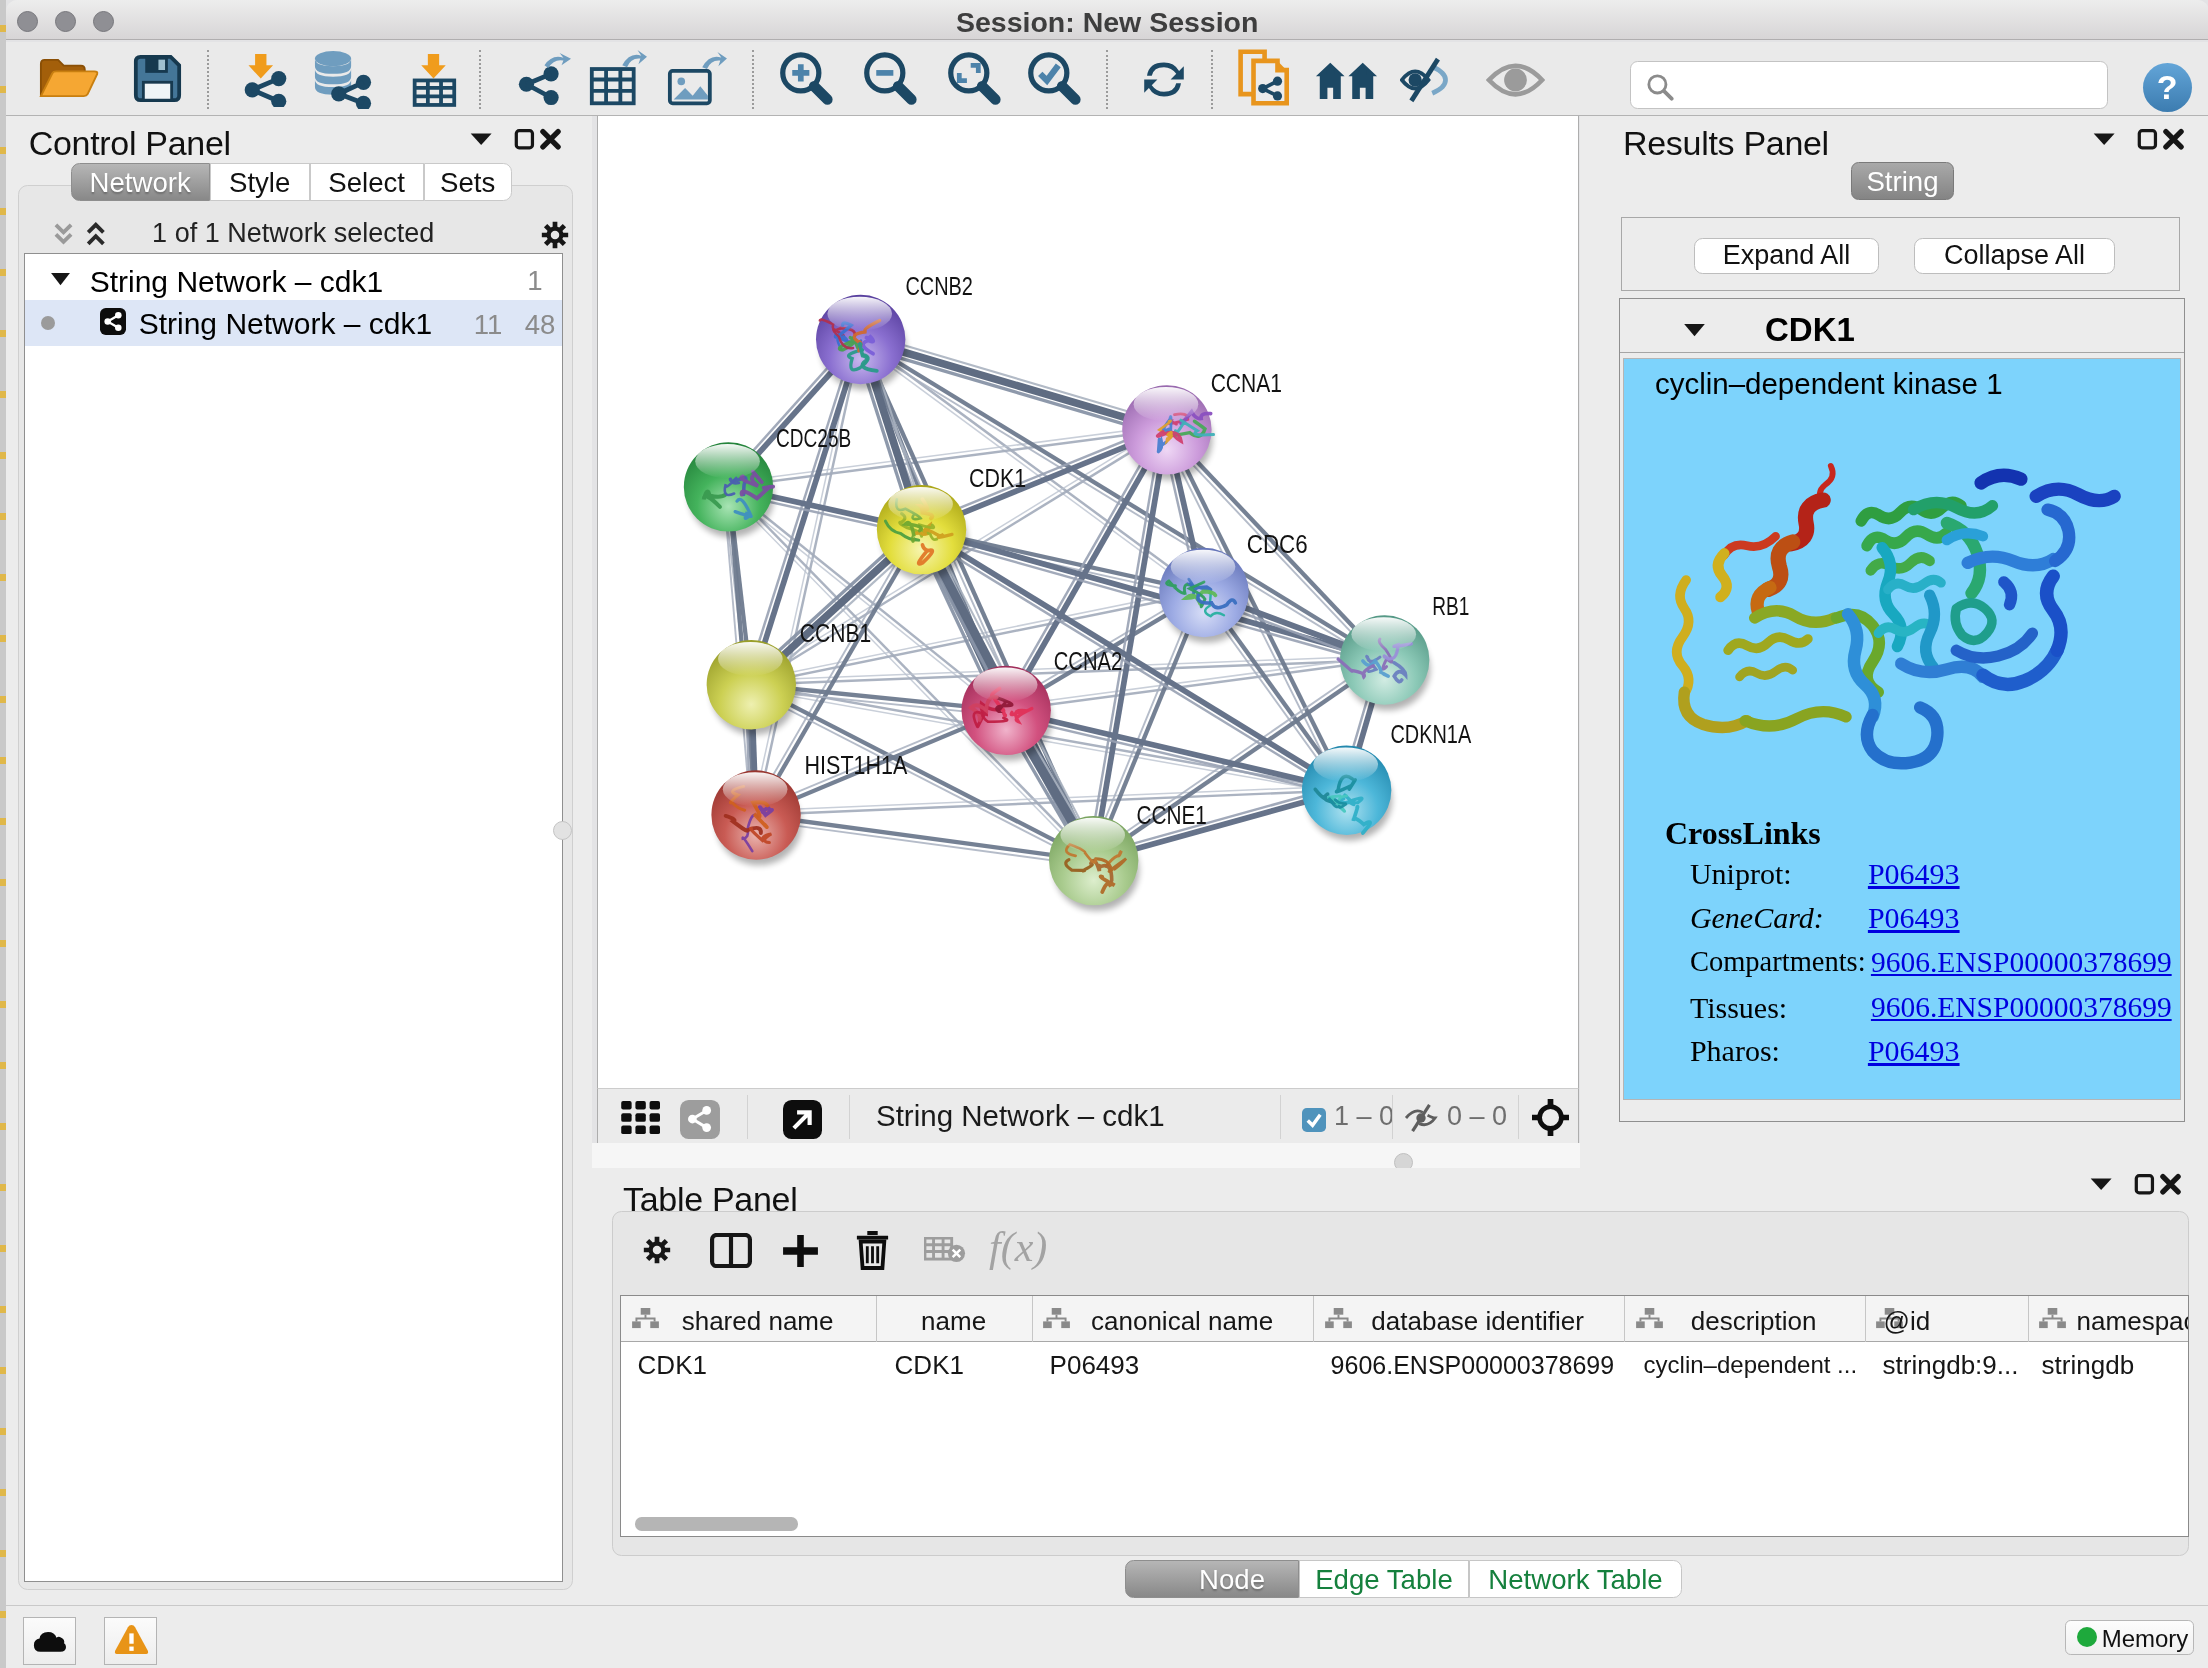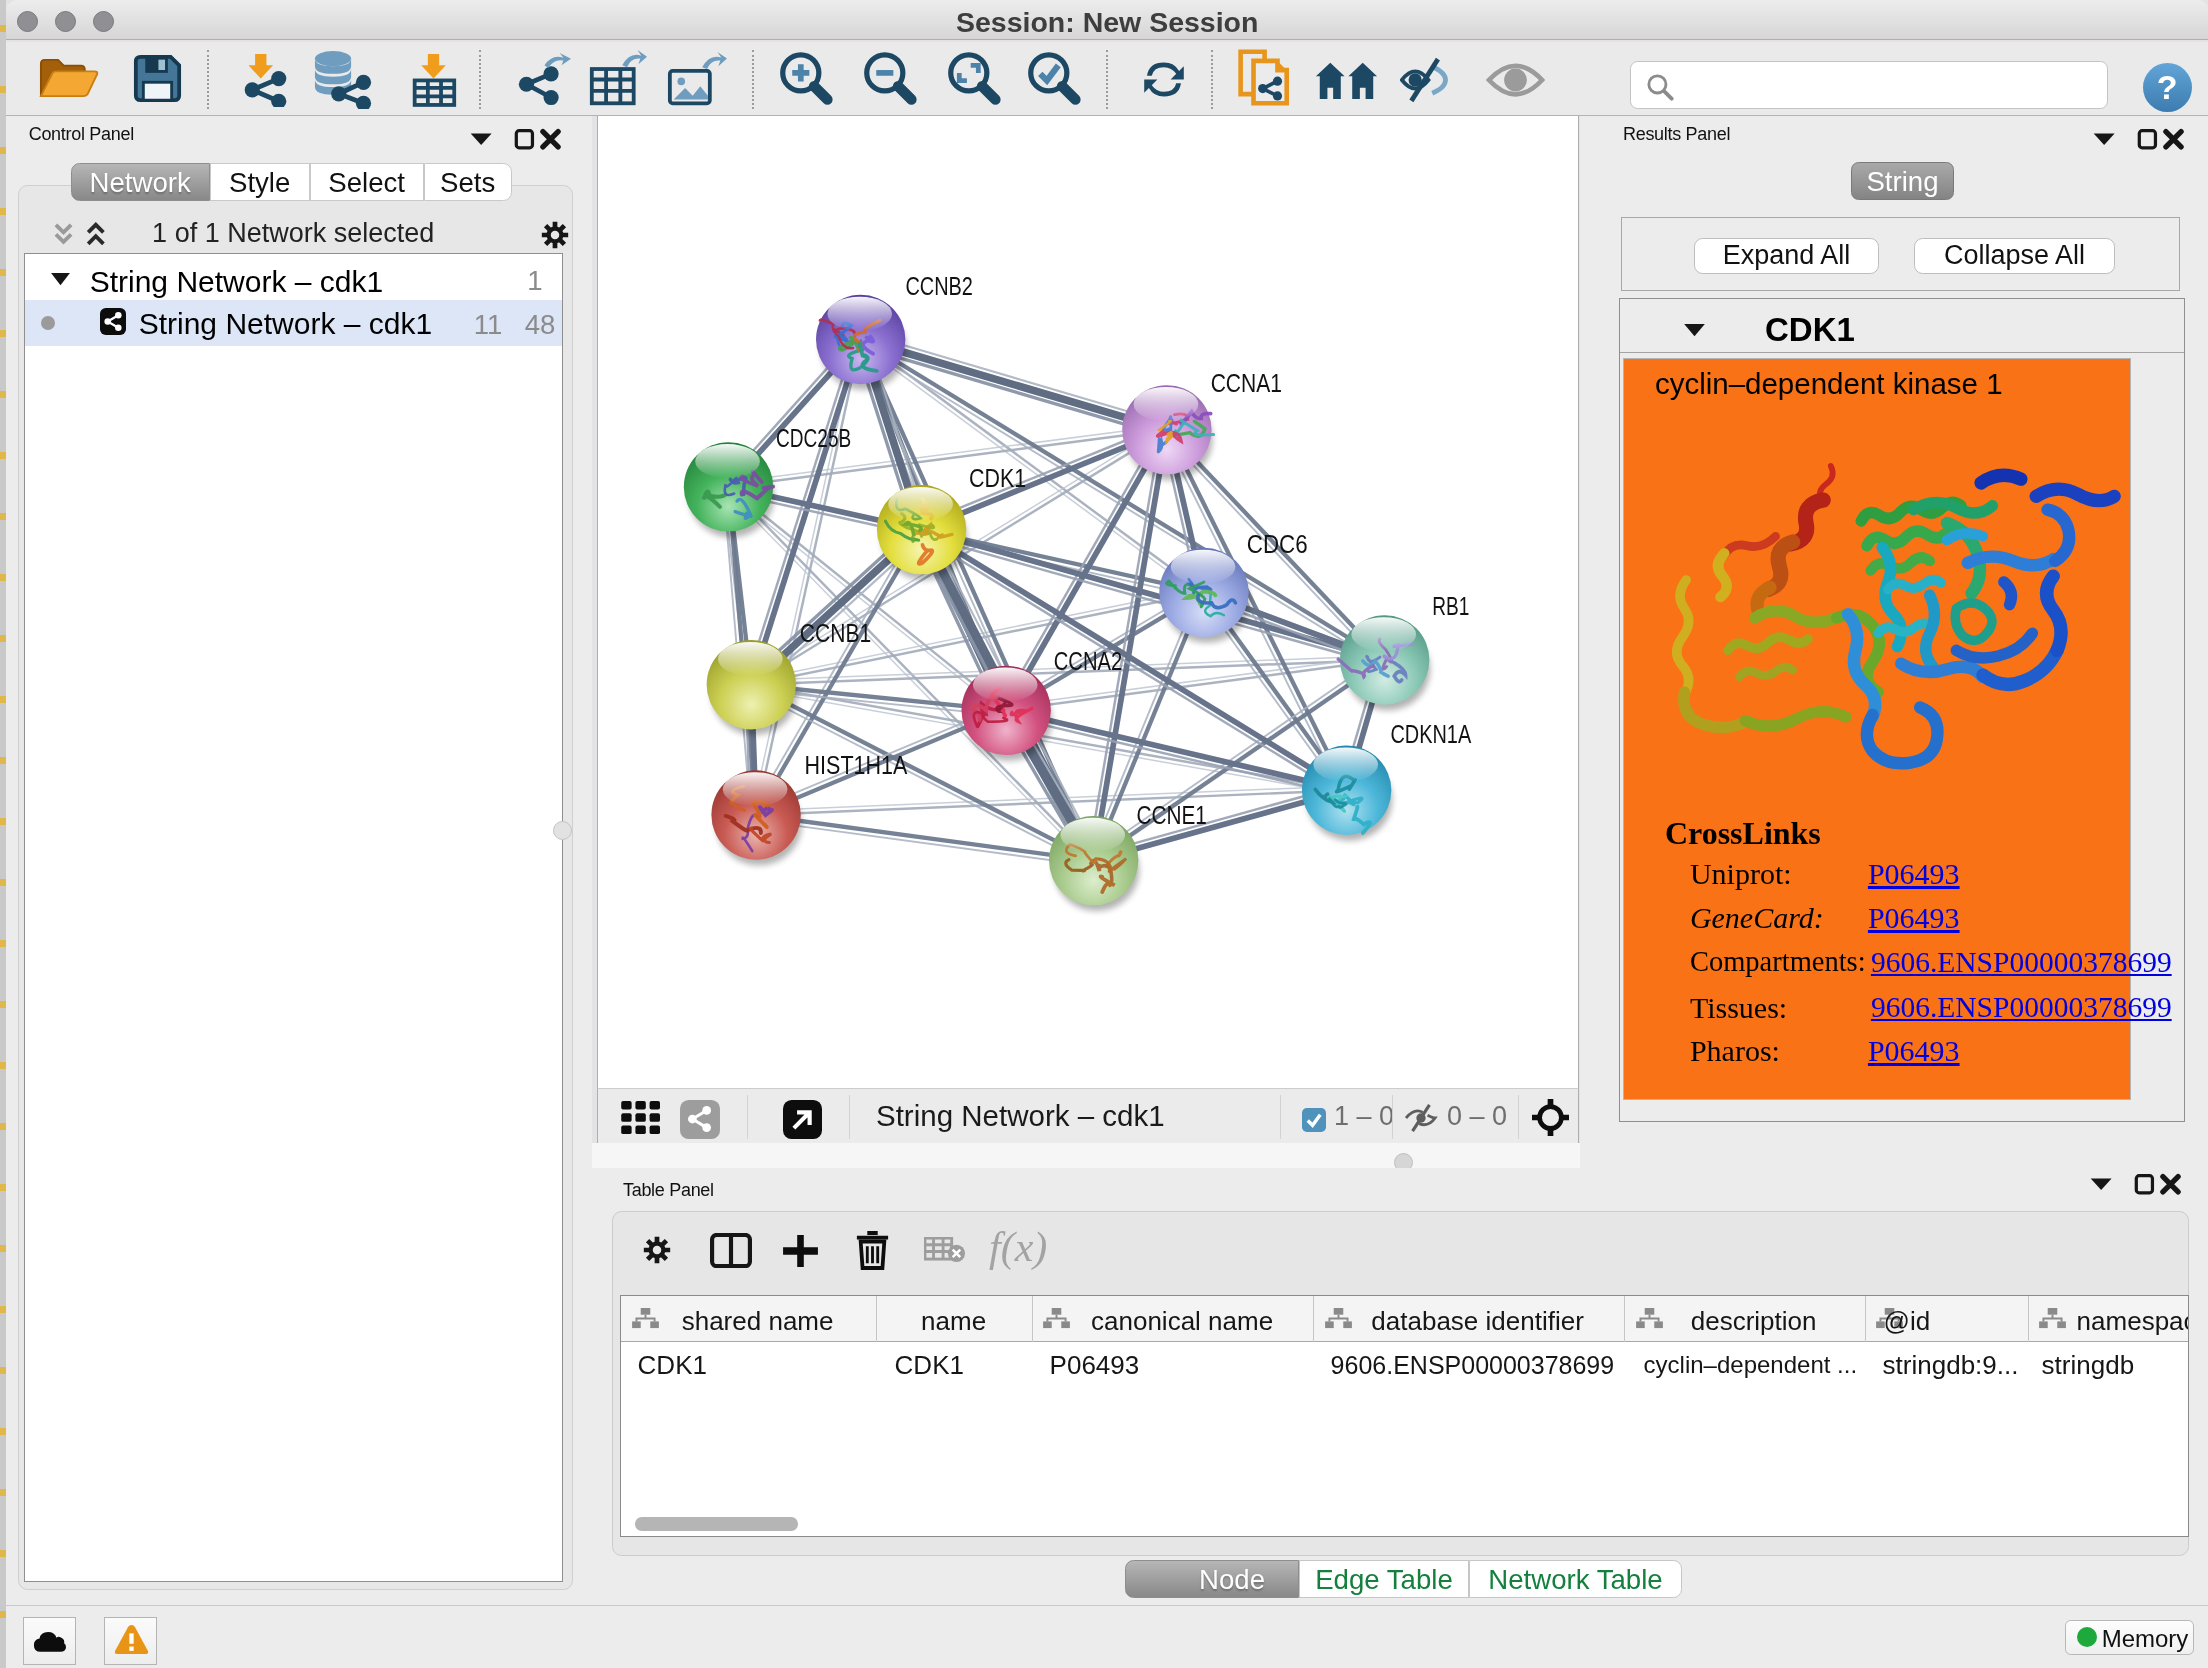--- a/index.html
+++ b/index.html
@@ -12,21 +12,21 @@
 .tl { position:absolute; top:10.5px; width:21px; height:21px; border-radius:50%; background:#8f8f94; border:1px solid #77777c; }
 #title { position:absolute; top:5.7px; left:0; width:100%; text-align:center; font-size:28.5px; font-weight:700; color:#3e3e3e; }
 
 
 #toolbar { left:5.7px; top:42px; width:2203px; height:74px; background:#eaeaea; border-bottom:1.9px solid #b3b3b3; }
 .tsep { position:absolute; top:7.6px; height:59px; width:0; border-left:2.9px dotted #9b9b9b; }
 #searchbox { position:absolute; left:1624px; top:19px; width:478px; height:48px; background:#fff; border:1.9px solid #c3c3c3; border-radius:7.6px; }
 #helpbtn { position:absolute; left:2137px; top:21px; width:49px; height:49px; border-radius:50%; background:linear-gradient(#63a5d8,#3c7cb0); color:#fff; font-size:34px; font-weight:700; text-align:center; line-height:49px; }
 
 
-.ptitle { font-size:18px; color:#111; letter-spacing:-0.3px; }
+.ptitle { font-size:34px; color:#111; letter-spacing:-0.3px; }
 
 
 #cpanel { left:5.7px; top:116px; width:586px; height:1489px; background:#ececec; }
 #cp-sub { position:absolute; left:12.4px; top:69px; width:555px; height:1405px; background:#e7e7e7; border:1.9px solid #cfcfcf; border-radius:9.5px; }
 .tabrow { position:absolute; display:flex; }
 .tab { height:38px; font-size:27.6px; text-align:center; line-height:38px; background:#fff; border:1px solid #c9c9c9; color:#111; }
 .tab.sel { background:linear-gradient(#b6b6b6,#888888); color:#fff; border-color:#8e8e8e; text-shadow:0 1.9px 1.9px rgba(0,0,0,0.25); }
 #cp-list { position:absolute; left:18px; top:137px; width:539px; height:1329px; background:#fff; border:1.9px solid #8f8f8f; }
 #cp-hdr { position:absolute; left:18px; top:99px; width:539px; height:38px; font-size:27px; color:#222; }
 .netrow2 { background:#dde6f6; }
@@ -37,21 +37,21 @@
 .cbsep { position:absolute; top:5.7px; height:44px; width:0; border-left:1.9px solid #d2d2d2; }
 #hsplit { left:592px; top:1143px; width:1617px; height:25px; background:#f6f6f6; }
 
 
 #rpanel { left:1580px; top:116px; width:629px; height:1052px; background:#ececec; }
 #stringtab { position:absolute; left:271px; top:46px; width:103px; height:38px; background:linear-gradient(#a9a9a9,#848484); border:1px solid #7a7a7a; border-radius:7.6px; color:#fff; font-size:27.6px; text-align:center; line-height:37px; }
 #rbox1 { position:absolute; left:41px; top:101px; width:559px; height:74px; background:#ececec; border:1.9px solid #a8a8a8; }
 .rbtn { position:absolute; top:20px; height:36px; background:#fff; border:1.9px solid #bdbdbd; border-radius:8.6px; font-size:27px; text-align:center; color:#111; }
 #rbox2 { position:absolute; left:39px; top:182px; width:566px; height:824px; background:#ececec; border:1.9px solid #8f8f8f; }
 #rbox2hdr { position:absolute; left:0; top:0; width:100%; height:54px; border-bottom:1.9px solid #a5a5a5; }
-#rbox2inner { position:absolute; left:2.9px; top:59px; width:508px; height:742px; background:#f97316; border:1.9px solid #b5b5b5; }
+#rbox2inner { position:absolute; left:2.9px; top:59px; width:558px; height:742px; background:#7dd3fc; border:1.9px solid #b5b5b5; }
 .serif { font-family:"Liberation Serif", serif; }
 .xlink { color:#0000e0; text-decoration:underline; }
 
 
 #tpanel { left:592px; top:1168px; width:1617px; height:438px; background:#ececec; }
 #tp-sub { position:absolute; left:20px; top:43px; width:1577px; height:345px; background:#e6e6e6; border:1.9px solid #cccccc; border-radius:9.5px; }
 #ttable { position:absolute; left:27.6px; top:127px; width:1569px; height:242px; background:#fff; border:1.9px solid #8a8a8a; }
 .thdr { position:absolute; left:0; top:0; width:100%; height:46px; background:#f4f4f4; border-bottom:1.9px solid #a8a8a8; }
 .tcol { position:absolute; top:0; height:46px; border-left:1.9px solid #c6c6c6; }
 .thtext { font-size:26px; color:#161616; white-space:nowrap; }

